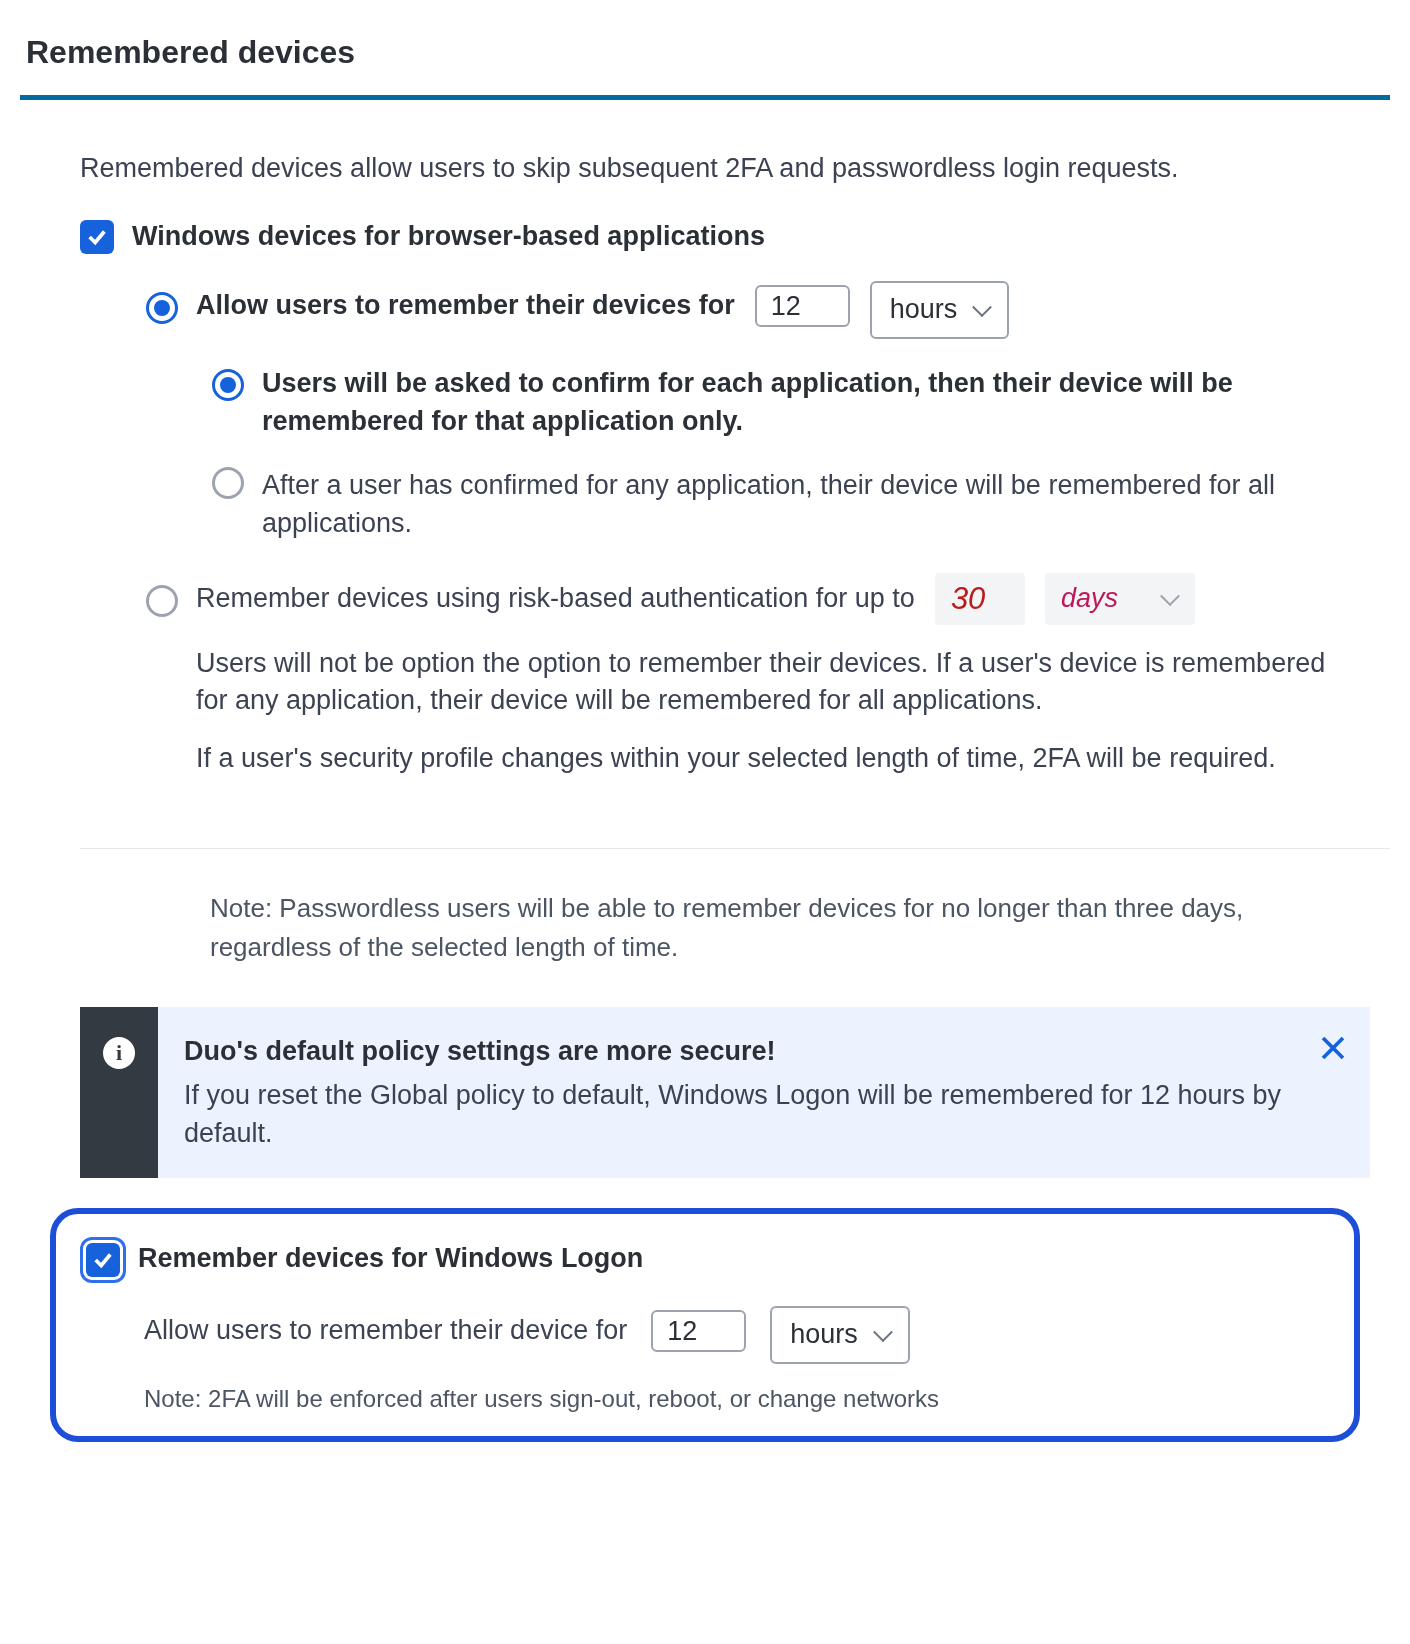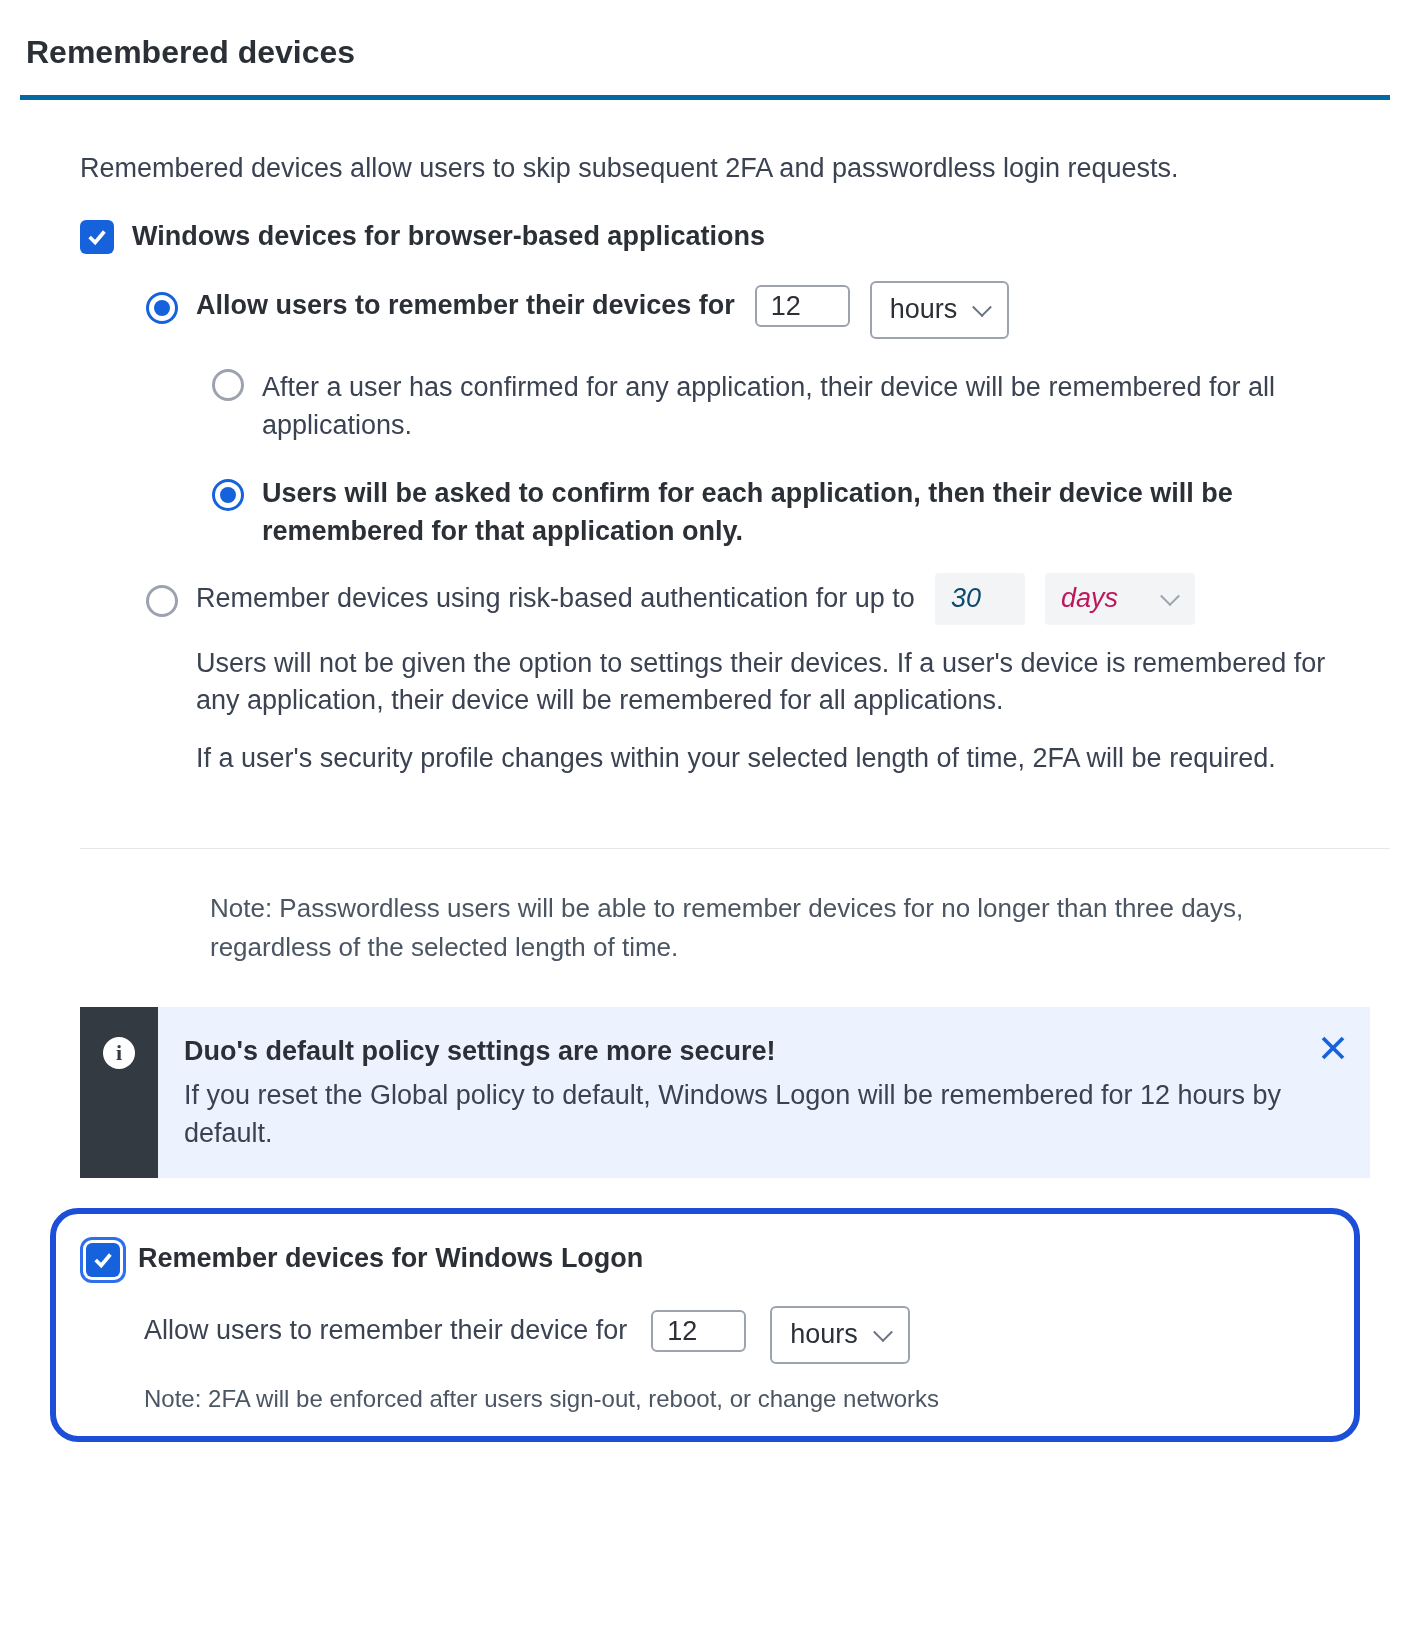--- a/index.html
+++ b/index.html
@@ -99,26 +99,26 @@
     top: 50%;
     width: 12px;
     height: 12px;
     border-right: 2.5px solid #6b7280;
     border-bottom: 2.5px solid #6b7280;
     transform: translateY(-70%) rotate(45deg);
   }
   .disabled-field {
     background: #f3f4f6;
     border: none;
-    color: #0c4a6e;
+    color: #b91c1c;
     font-style: italic;
     height: 52px;
     border-radius: 4px;
     padding: 0 16px;
-    font-size: 27px;
+    font-size: 31px;
     display: flex;
     align-items: center;
   }
   .disabled-select {
     background: #f3f4f6;
     border: none;
     color: #be185d;
     font-style: italic;
     height: 52px;
     border-radius: 4px;
@@ -249,42 +249,42 @@
       <div class="opt-wrap flex-body">
         <span class="bold">Allow users to remember their devices for</span>
         <input class="num-input" value="12" style="">
         <div class="select">
           <span>hours</span>
         </div>
       </div>
     </div>
 
     <div class="indent-1">
+      <div class="row" style="margin-bottom:22px;">
+        <div class="radio selected"></div>
+        <div class="bold flex-body">Users will be asked to confirm for each application, then their device will be remembered for that application only.</div>
+      </div>
       <div class="row" style="margin-bottom:30px;">
         <div class="radio unselected"></div>
         <div class="sub-text flex-body">After a user has confirmed for any application, their device will be remembered for all applications.</div>
-      </div>
-      <div class="row" style="margin-bottom:22px;">
-        <div class="radio selected"></div>
-        <div class="bold flex-body">Users will be asked to confirm for each application, then their device will be remembered for that application only.</div>
       </div>
     </div>
 
     <div class="row row-inline" style="margin-bottom:14px;">
       <div class="radio unselected"></div>
       <div class="opt-wrap flex-body">
         <span style="color:#3b4252;">Remember devices using risk-based authentication for up to</span>
         <div class="disabled-field" style="width:90px;">30</div>
         <div class="disabled-select" style="width:150px;">
           <span>days</span>
         </div>
       </div>
     </div>
     <div class="indent-1" style="padding-left:50px;">
-      <div class="para">Users will not be given the option to settings their devices. If a user's device is remembered for any application, their device will be remembered for all applications.</div>
+      <div class="para">Users will not be option the option to remember their devices. If a user's device is remembered for any application, their device will be remembered for all applications.</div>
       <div class="para" style="margin-bottom:30px;">If a user's security profile changes within your selected length of time, 2FA will be required.</div>
     </div>
   </div>
 </div>
 
 <hr class="hr" style="margin-left:60px;">
 
 <div style="padding: 0 60px 0 190px;">
   <div class="note">Note: Passwordless users will be able to remember devices for no longer than three days, regardless of the selected length of time.</div>
 </div>

